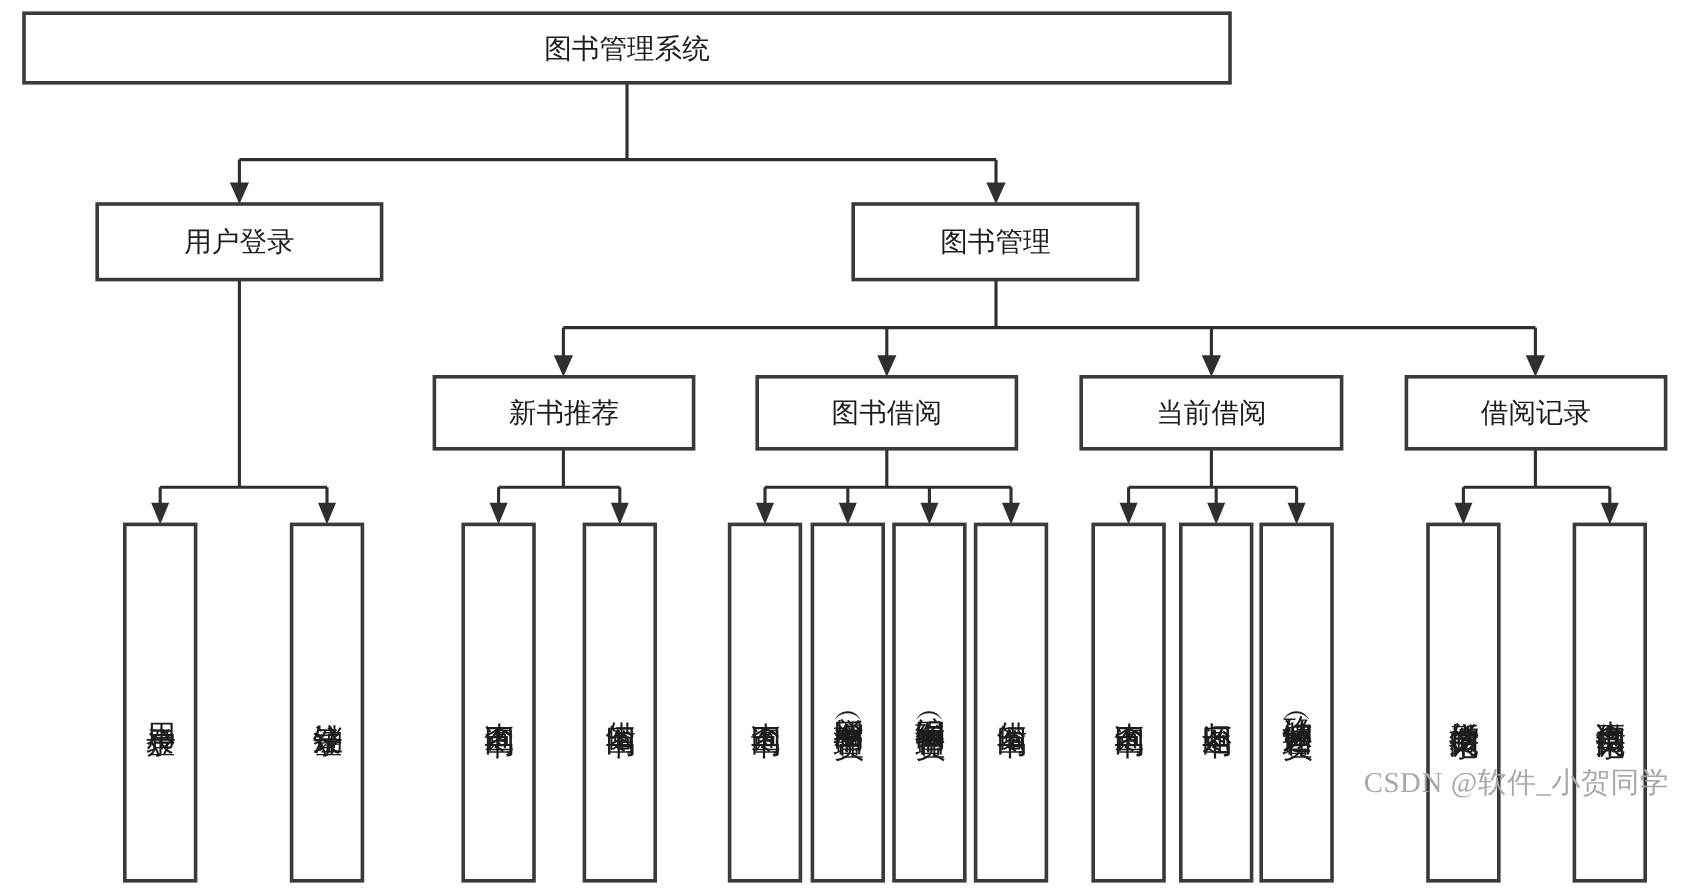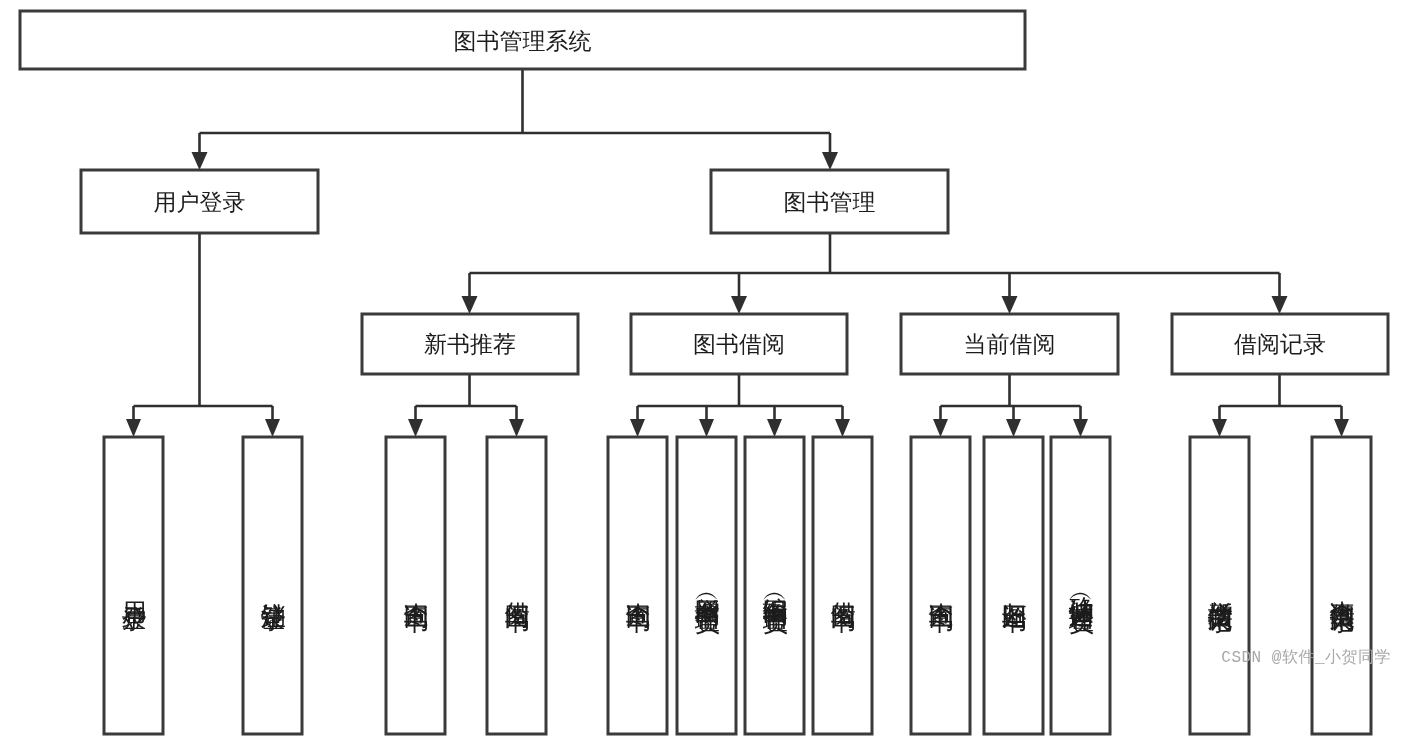--- a/index.html
+++ b/index.html
@@ -64,22 +64,22 @@
     line-height: 1.06;
     letter-spacing: 2px;
     color: #1c1c1c;
     white-space: nowrap;
     text-align: center;
   }
   .watermark {
     position: absolute;
     right: 14px;
     bottom: 4px;
-    font-family: Liberation Mono, monospace;
-    font-size: 16px;
+    font-family: Liberation Serif, serif;
+    font-size: 24px;
     color: #a8a8a8;
     letter-spacing: 0.5px;
     user-select: none;
     white-space: nowrap;
   }
 </style>
 </head>
 <body>
 
 <div id="diagram-root">

